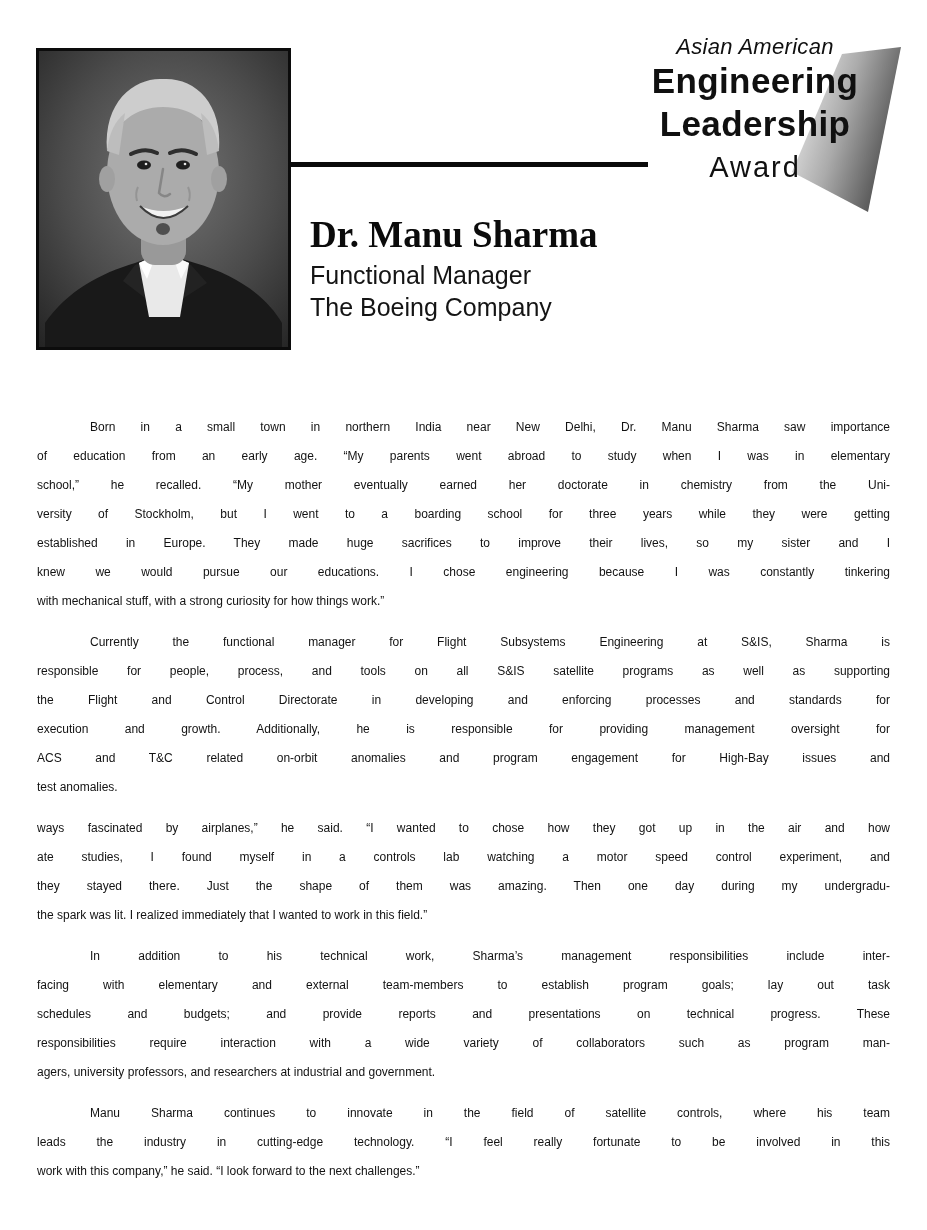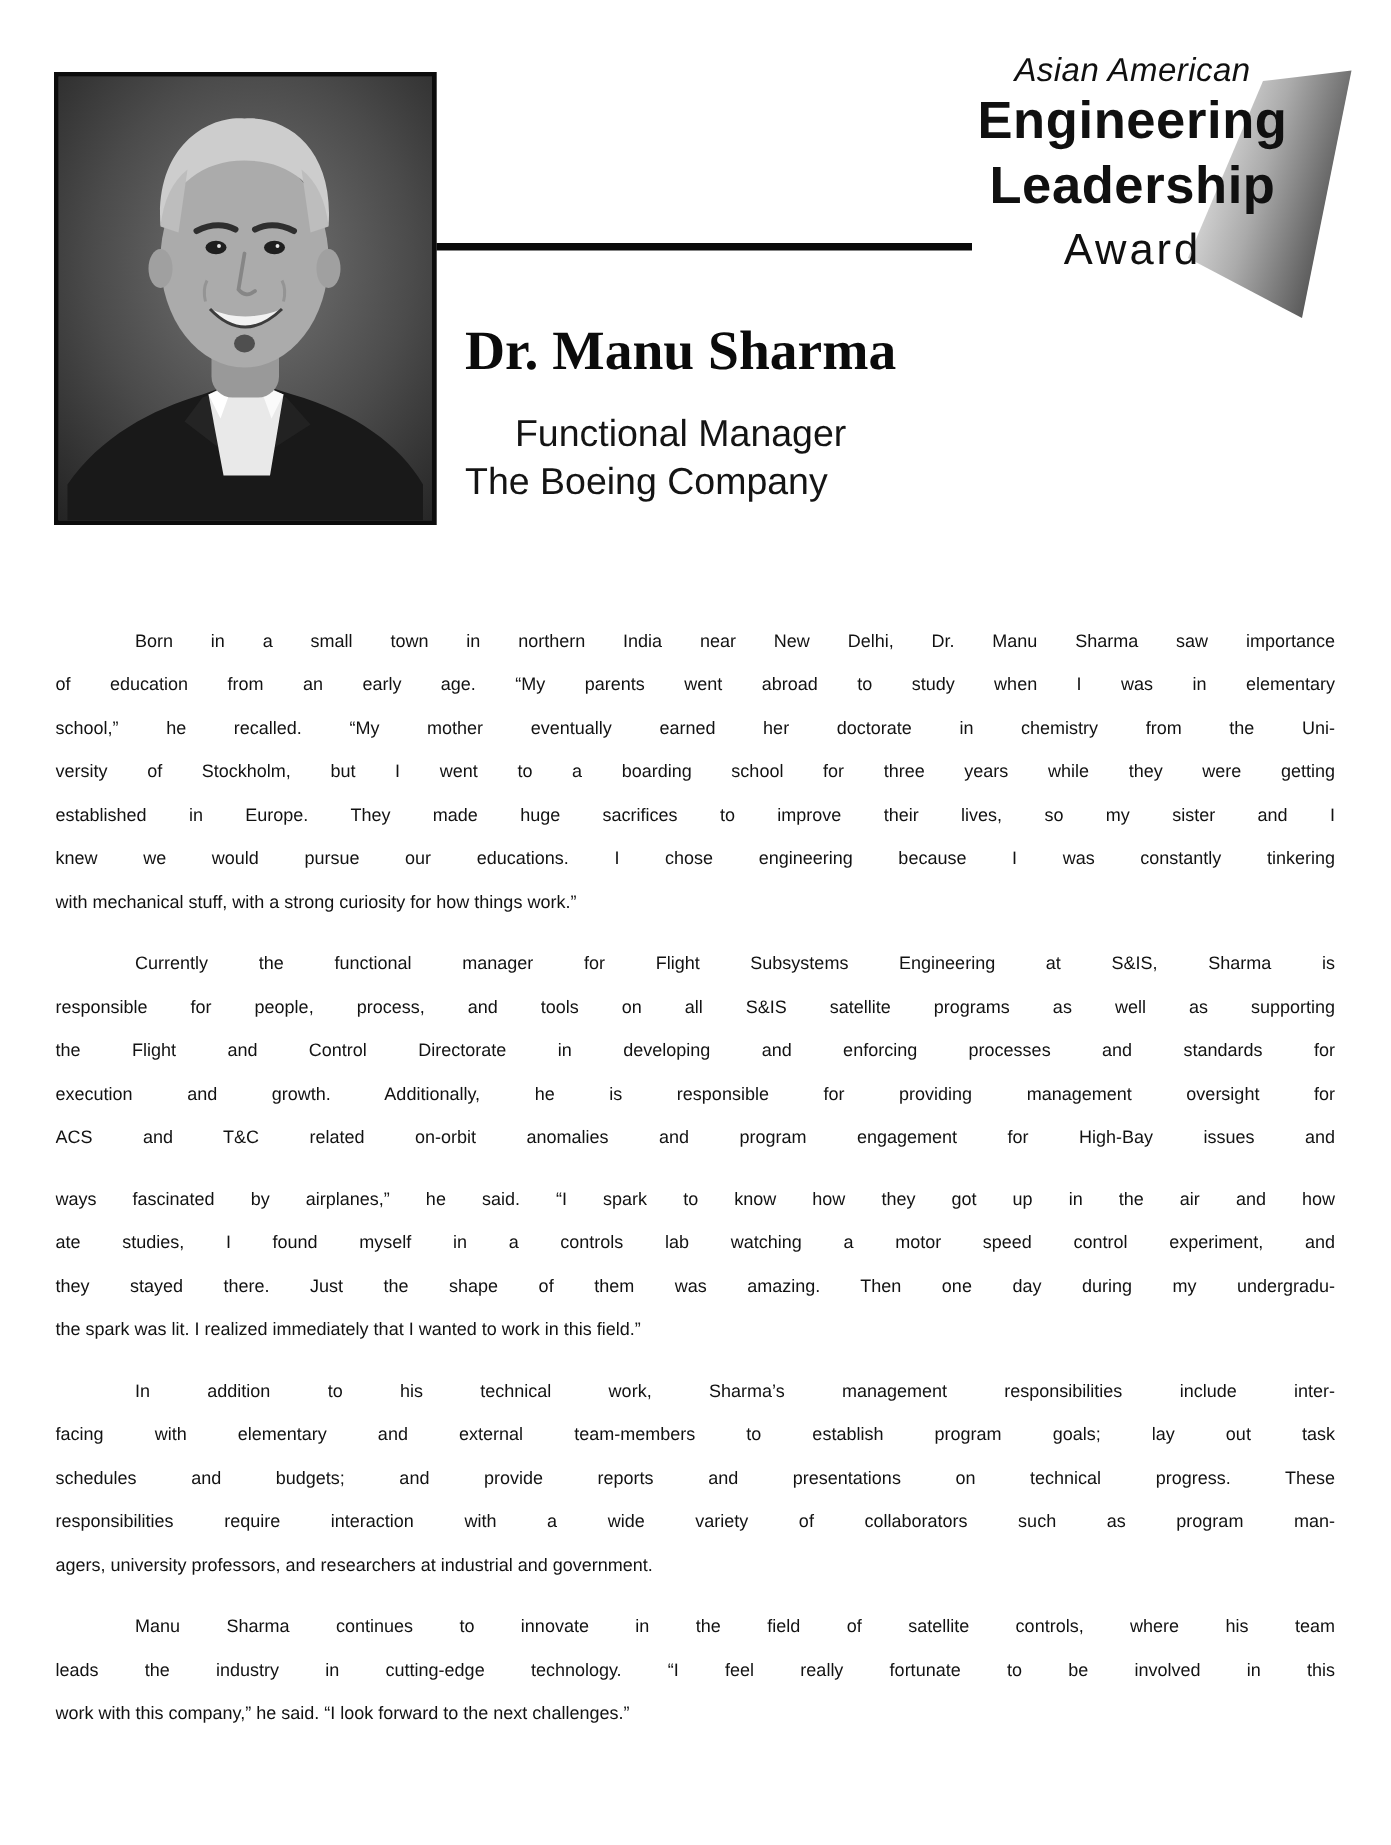--- a/index.html
+++ b/index.html
@@ -47,21 +47,21 @@
   
   .profile{position:absolute;left:310px;top:215px;}
   .profile-name{
     font-family:"Liberation Serif",serif;
     font-weight:bold;font-size:37px;line-height:40px;
     color:#0b0b0b;white-space:nowrap;
   }
   .profile-title,.profile-company{
     font-size:25px;line-height:32px;color:#141414;white-space:nowrap;
   }
-  .profile-title{margin-top:18px;text-align:center;}
+  .profile-title{margin-top:4px;}
   
   .article{
     position:absolute;left:37px;top:378px;width:853px;
     font-size:12px;color:#121212;margin-top:35px;
   }
   .para{margin-bottom:12px;}
   .line{
     line-height:29px;height:29px;
     text-align:justify;text-align-last:justify;
     white-space:normal;overflow:hidden;
@@ -158,23 +158,24 @@
         <div class="line">established in Europe. They made huge sacrifices to improve their lives, so my sister and I</div>
         <div class="line">knew we would pursue our educations. I chose engineering because I was constantly tinkering</div>
         <div class="line last">with mechanical stuff, with a strong curiosity for how things work.”</div>
       </div>
       <div class="para">
         <div class="line first">Currently the functional manager for Flight Subsystems Engineering at S&amp;IS, Sharma is</div>
         <div class="line">responsible for people, process, and tools on all S&amp;IS satellite programs as well as supporting</div>
         <div class="line">the Flight and Control Directorate in developing and enforcing processes and standards for</div>
         <div class="line">execution and growth. Additionally, he is responsible for providing management oversight for</div>
         <div class="line">ACS and T&amp;C related on-orbit anomalies and program engagement for High-Bay issues and</div>
+        <div class="line last">test anomalies.</div>
       </div>
       <div class="para">
-        <div class="line">ways fascinated by airplanes,” he said. “I spark to know how they got up in the air and how</div>
+        <div class="line">ways fascinated by airplanes,” he said. “I wanted to chose how they got up in the air and how</div>
         <div class="line">ate studies, I found myself in a controls lab watching a motor speed control experiment, and</div>
         <div class="line">they stayed there. Just the shape of them was amazing. Then one day during my undergradu-</div>
         <div class="line last">the spark was lit. I realized immediately that I wanted to work in this field.”</div>
       </div>
       <div class="para">
         <div class="line first">In addition to his technical work, Sharma’s management responsibilities include inter-</div>
         <div class="line">facing with elementary and external team-members to establish program goals; lay out task</div>
         <div class="line">schedules and budgets; and provide reports and presentations on technical progress. These</div>
         <div class="line">responsibilities require interaction with a wide variety of collaborators such as program man-</div>
         <div class="line last">agers, university professors, and researchers at industrial and government.</div>

